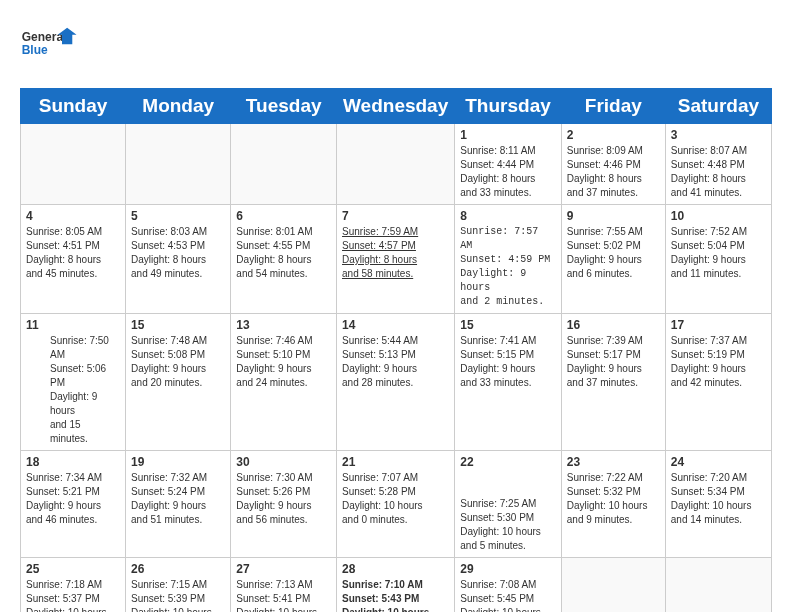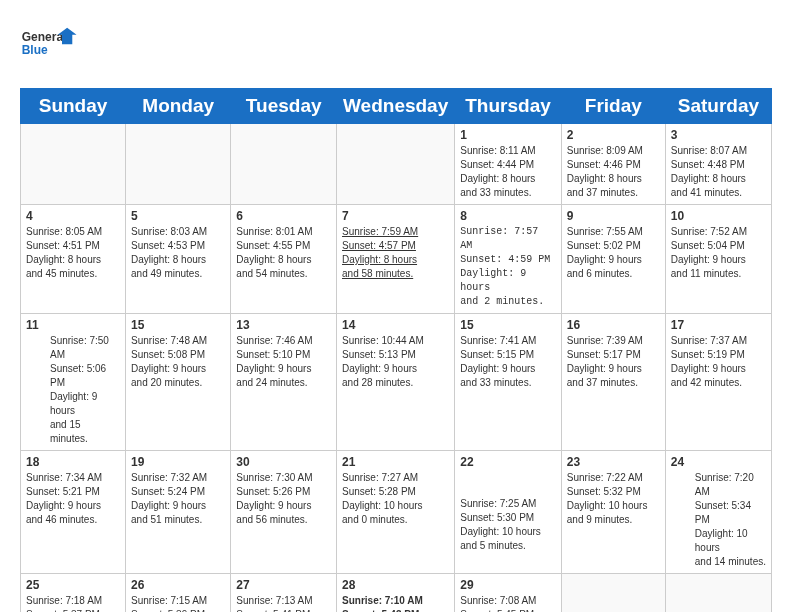--- a/index.html
+++ b/index.html
@@ -188,21 +188,21 @@
         </td>
         <td>
           <span class="day-number">13</span>
           <div class="day-info" style="white-space: pre-line;">Sunrise: 7:46 AM
 Sunset: 5:10 PM
 Daylight: 9 hours
 and 24 minutes.</div>
         </td>
         <td>
           <span class="day-number">14</span>
-          <div class="day-info" style="white-space: pre-line;">Sunrise: 10:44 AM
+          <div class="day-info" style="white-space: pre-line;">Sunrise: 5:44 AM
 Sunset: 5:13 PM
 Daylight: 9 hours
 and 28 minutes.</div>
         </td>
         <td>
           <span class="day-number">15</span>
           <div class="day-info" style="white-space: pre-line;">Sunrise: 7:41 AM
 Sunset: 5:15 PM
 Daylight: 9 hours
 and 33 minutes.</div>
@@ -239,42 +239,42 @@
         </td>
         <td>
           <span class="day-number">30</span>
           <div class="day-info" style="white-space: pre-line;">Sunrise: 7:30 AM
 Sunset: 5:26 PM
 Daylight: 9 hours
 and 56 minutes.</div>
         </td>
         <td>
           <span class="day-number">21</span>
-          <div class="day-info" style="white-space: pre-line;">Sunrise: 7:27 AM
+          <div class="day-info" style="white-space: pre-line;">Sunrise: 7:07 AM
 Sunset: 5:28 PM
 Daylight: 10 hours
 and 0 minutes.</div>
         </td>
         <td>
           <span class="day-number">22</span>
           <div class="day-info" style="white-space: pre-line; margin-top: 28px;">Sunrise: 7:25 AM
 Sunset: 5:30 PM
 Daylight: 10 hours
 and 5 minutes.</div>
         </td>
         <td>
           <span class="day-number">23</span>
           <div class="day-info" style="white-space: pre-line;">Sunrise: 7:22 AM
 Sunset: 5:32 PM
 Daylight: 10 hours
 and 9 minutes.</div>
         </td>
         <td>
           <span class="day-number">24</span>
-          <div class="day-info" style="white-space: pre-line; margin-left: 24px;">Sunrise: 7:20 AM
+          <div class="day-info" style="white-space: pre-line;">Sunrise: 7:20 AM
 Sunset: 5:34 PM
 Daylight: 10 hours
 and 14 minutes.</div>
         </td>
       </tr>
       <tr>
         <td>
           <span class="day-number">25</span>
           <div class="day-info" style="white-space: pre-line;">Sunrise: 7:18 AM
 Sunset: 5:37 PM

